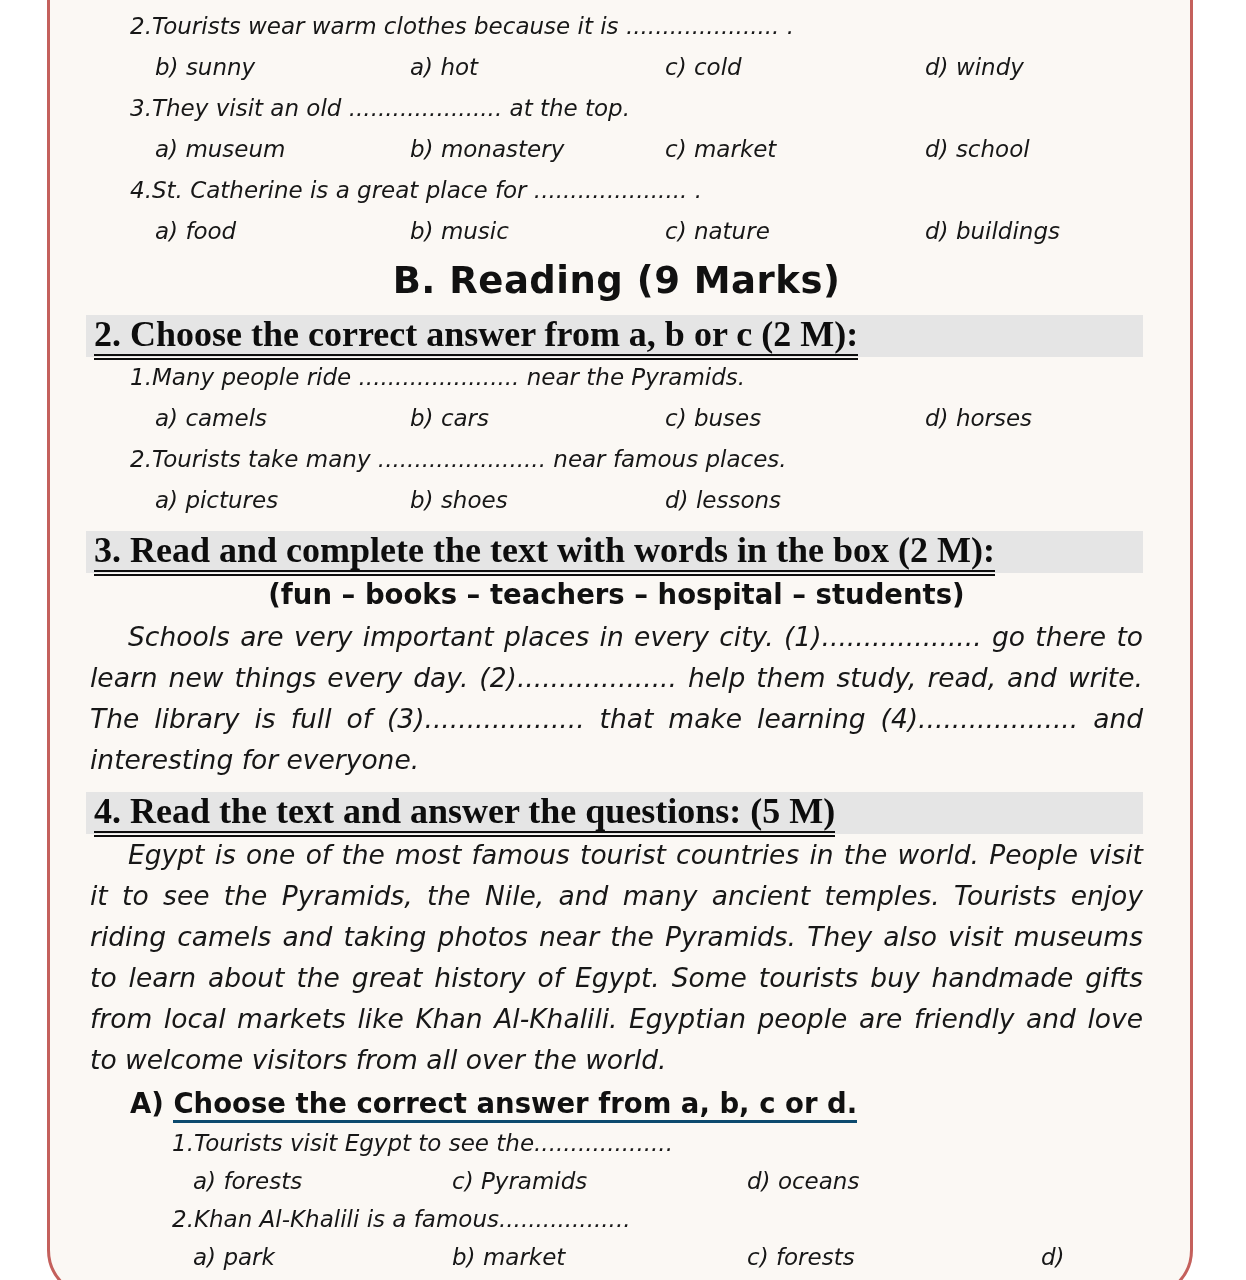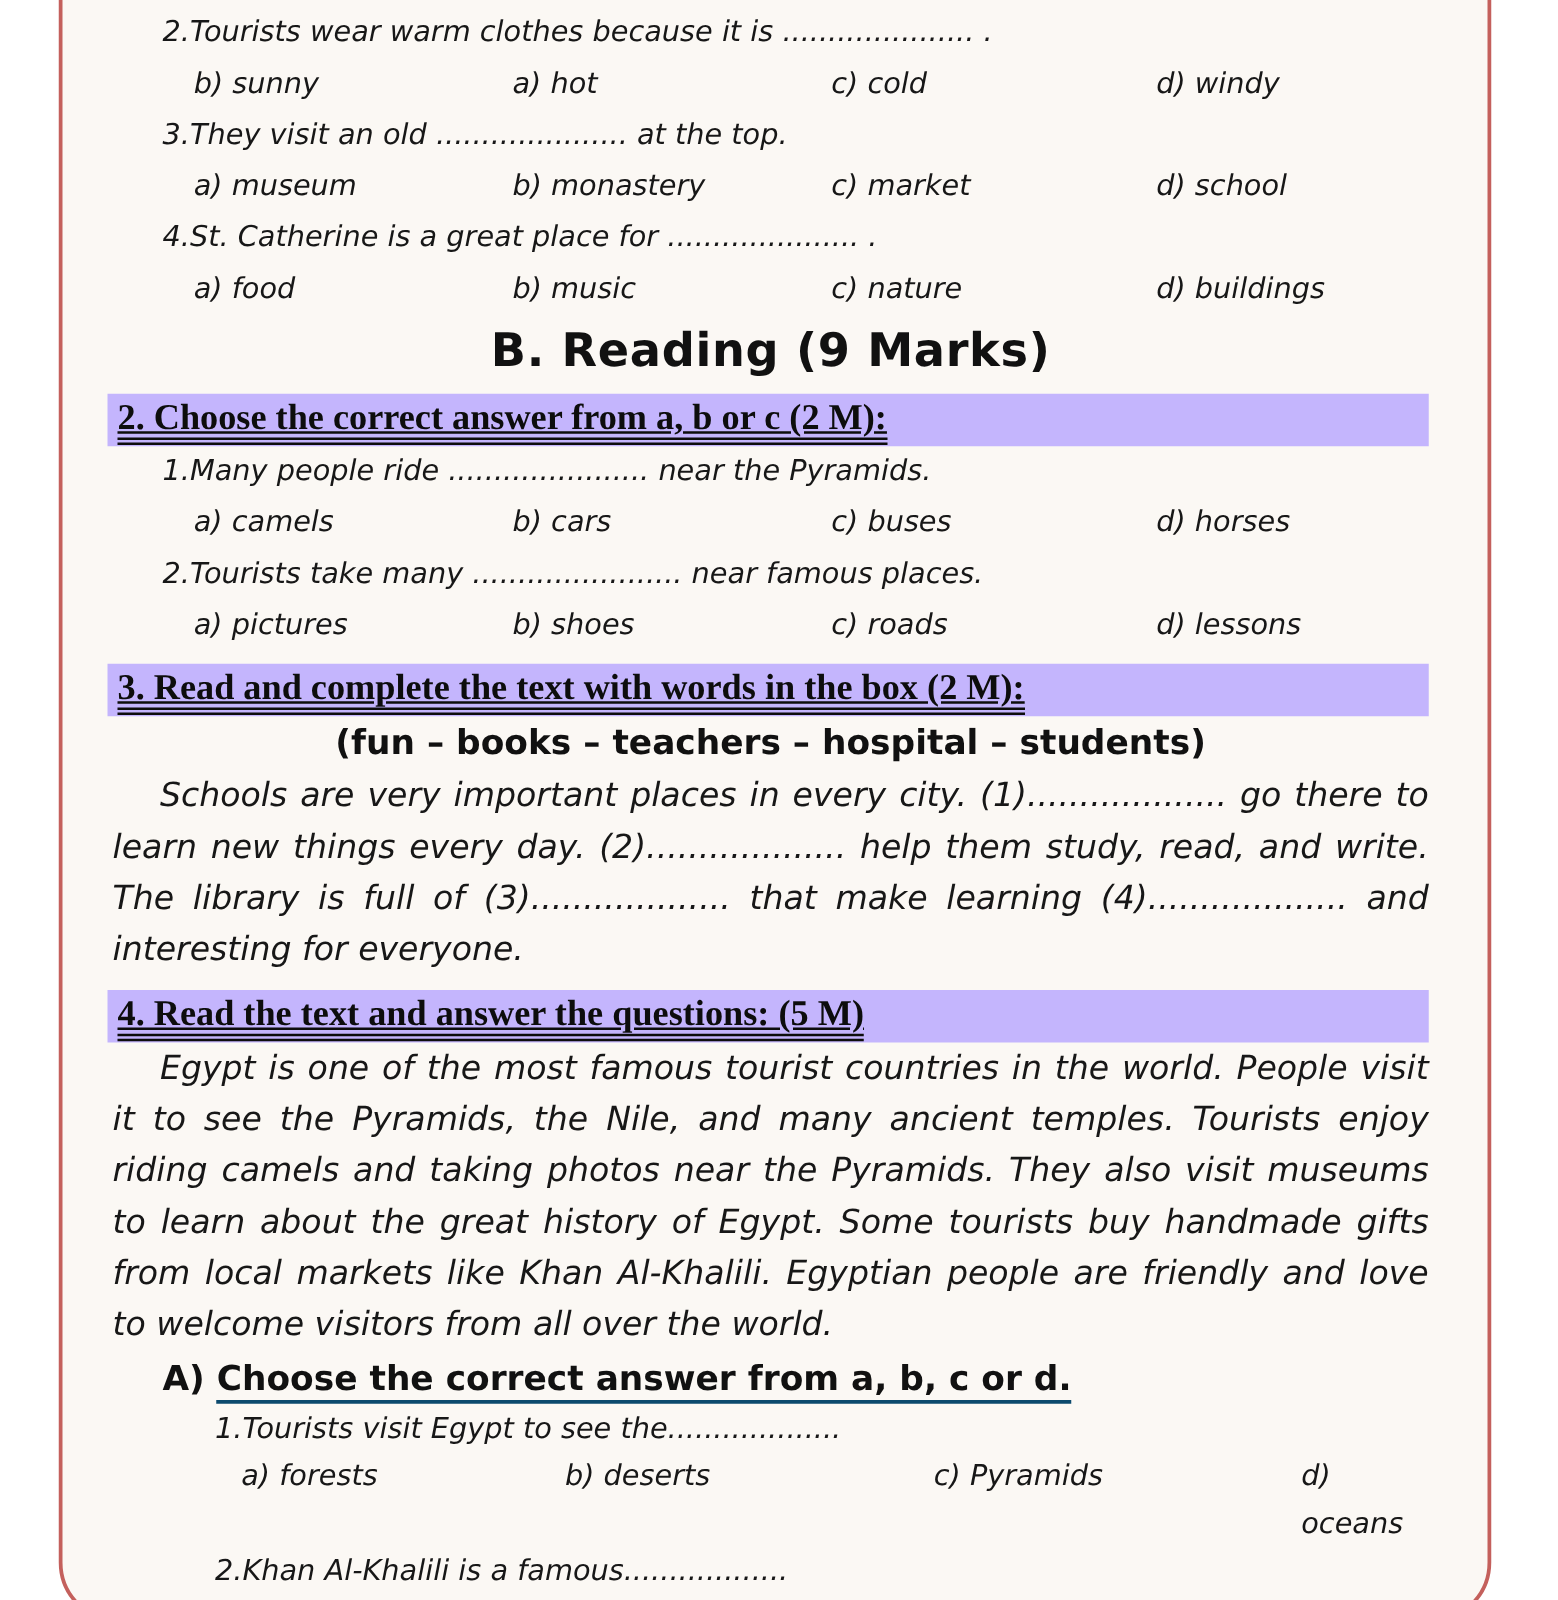--- a/index.html
+++ b/index.html
@@ -59,31 +59,30 @@
     text-align:center;
     font-weight:bold;
     font-size:37px;
     line-height:50px;
     margin-top:4px;
     letter-spacing:0.5px;
     font-style:normal;
     color:#111;
   }
   .secbar{
-    background:#c4b5fd;
+    background:#e5e5e5;
     margin-top:9px;
     margin-left:-4px;
     padding:3px 8px 6px 8px;
     font-family:"Liberation Serif",serif;
     font-weight:bold;
-    font-size:29px;
+    font-size:36px;
     line-height:33px;
     color:#0d0d0d;
     white-space:nowrap;
-    text-decoration:underline;
   }
   .dblu{
     border-bottom:6px double #0d0d0d;
     padding-bottom:0px;
   }
   .wordbox{
     text-align:center;
     font-weight:bold;
     font-style:normal;
     font-size:27.5px;
@@ -166,21 +165,20 @@
       <span>c) buses</span>
       <span>d) horses</span>
     </div>
   </div>
 
   <div>
     <div class="hand stem">2.Tourists take many ....................... near famous places.</div>
     <div class="hand opts">
       <span>a) pictures</span>
       <span>b) shoes</span>
-      <span>c) roads</span>
       <span>d) lessons</span>
     </div>
   </div>
 
   <div class="secbar gap-s3">
     <span class="dblu">3. Read and complete the text with words in the box (2 M):</span>
   </div>
 
   <div class="wordbox">(fun – books – teachers – hospital – students)</div>
 
@@ -195,21 +193,20 @@
   <div class="aheader">
     <span>A)</span>
     <span> </span>
     <span class="ul">Choose the correct answer from a, b, c or d.</span>
   </div>
 
   <div>
     <div class="hand stem-bottom">1.Tourists visit Egypt to see the...................</div>
     <div class="hand opts-bottom">
       <span>a) forests</span>
-      <span>b) deserts</span>
       <span>c) Pyramids</span>
       <span>d) oceans</span>
     </div>
   </div>
 
   <div>
     <div class="hand stem-bottom">2.Khan Al-Khalili is a famous..................</div>
     <div class="hand opts-bottom">
       <span>a) park</span>
       <span>b) market</span>

